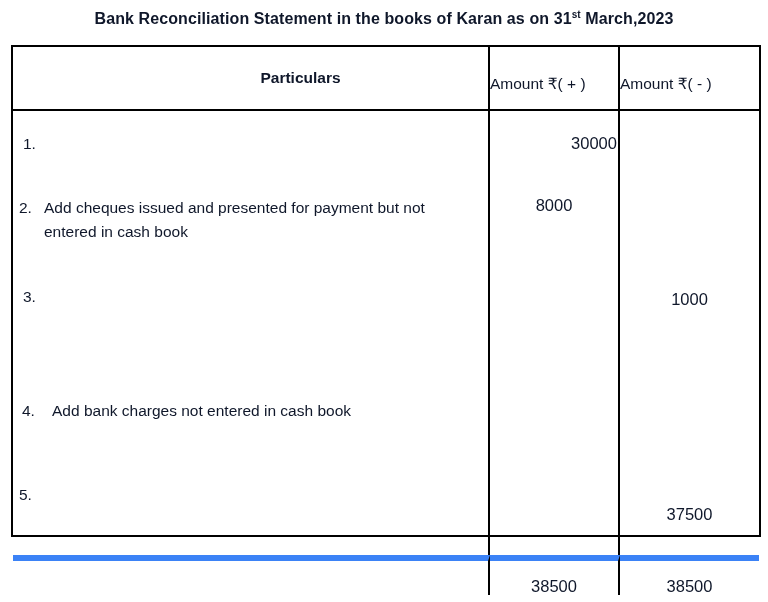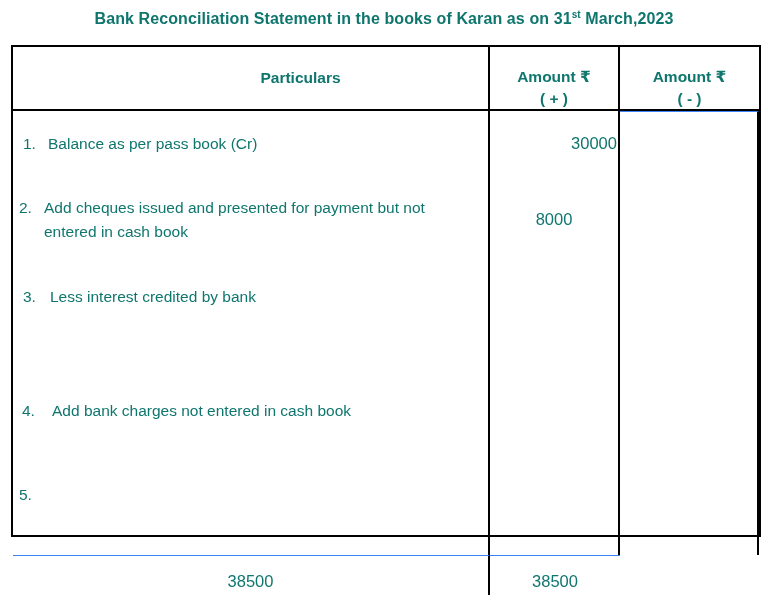--- a/index.html
+++ b/index.html
@@ -1,21 +1,21 @@
 <!DOCTYPE html>
 <html><head>
 <meta charset="utf-8">
 <style>
   html, body { margin: 0; padding: 0; background: #ffffff; }
   .page {
     position: relative;
     width: 768px;
     height: 602px;
     background: #ffffff;
-    color: #0f766e;
+    color: #0f172a;
     font-family: "Liberation Sans", "DejaVu Sans", sans-serif;
     overflow: hidden;
   }
   .doc-title {
     position: absolute;
     top: 9px;
     left: 0;
     width: 100%;
     text-align: center;
     font-size: 16px;
@@ -33,37 +33,37 @@
     box-sizing: border-box;
     border: 2px solid #000;
     display: grid;
     grid-template-columns: 477px 130px 1fr;
     grid-template-rows: 64px 444px 40px;
     background: #fff;
   }
   .cell { box-sizing: border-box; position: relative; }
   .v-div { border-right: 2px solid #000; }
   .h-head { border-bottom: 2px solid #000; }
-  .h-total { border-top: 1px solid #3b82f6; }
+  .h-total { border-top: 6px solid #3b82f6; }
 
   .th-particulars {
     display: flex;
     align-items: center;
     justify-content: center;
     padding-left: 100px;
     font-size: 15.5px;
     font-weight: bold;
   }
   .th-amount {
     display: flex;
-    flex-direction: column;
+    flex-direction: row;
     align-items: center;
-    padding-top: 19px;
+    padding-top: 11px;
     font-size: 15.5px;
-    font-weight: bold;
+    font-weight: normal;
     line-height: 22px;
   }
 
   .item {
     position: absolute;
     display: flex;
     font-size: 15.5px;
     line-height: 20px;
     white-space: nowrap;
   }
@@ -77,21 +77,21 @@
 
   .amt {
     position: absolute;
     left: 0;
     width: 100%;
     text-align: center;
     font-size: 16.5px;
     line-height: 20px;
   }
   .amt-plus-1  { top: 22px; padding-left: 40px; }
-  .amt-plus-2  { top: 98px; }
+  .amt-plus-2  { top: 84px; }
   .amt-plus-4  { top: 293px; }
   .amt-minus-3 { top: 178px; }
   .amt-minus-5 { top: 393px; }
 
   .total-amt {
     text-align: center;
     padding-top: 15px;
     font-size: 16.5px;
     line-height: 20px;
   }
@@ -115,43 +115,45 @@
       <span>( + )</span>
     </div>
     <div class="cell h-head th-amount">
       <span>Amount ₹</span>
       <span>( - )</span>
     </div>
 
     <div class="cell v-div">
       <div class="item item-1">
         <span class="no">1.</span>
-        <span class="txt">Balance as per pass book (Cr)</span>
       </div>
       <div class="item item-2">
         <span class="no">2.</span>
         <span class="txt">Add cheques issued and presented for payment but not entered in cash book</span>
       </div>
       <div class="item item-3">
         <span class="no">3.</span>
-        <span class="txt">Less interest credited by bank</span>
       </div>
       <div class="item item-4">
         <span class="no">4.</span>
         <span class="txt">Add bank charges not entered in cash book</span>
       </div>
       <div class="item item-5">
         <span class="no">5.</span>
       </div>
     </div>
 
     <div class="cell v-div">
       <div class="amt amt-plus-1">30000</div>
       <div class="amt amt-plus-2">8000</div>
     </div>
 
+    <div class="cell">
+      <div class="amt amt-minus-3">1000</div>
+      <div class="amt amt-minus-5">37500</div>
+    </div>
 
     <div class="cell v-div h-total"></div>
     <div class="cell v-div h-total total-amt">38500</div>
     <div class="cell h-total total-amt">38500</div>
 
   </div>
 </div>
 
 </body></html>

